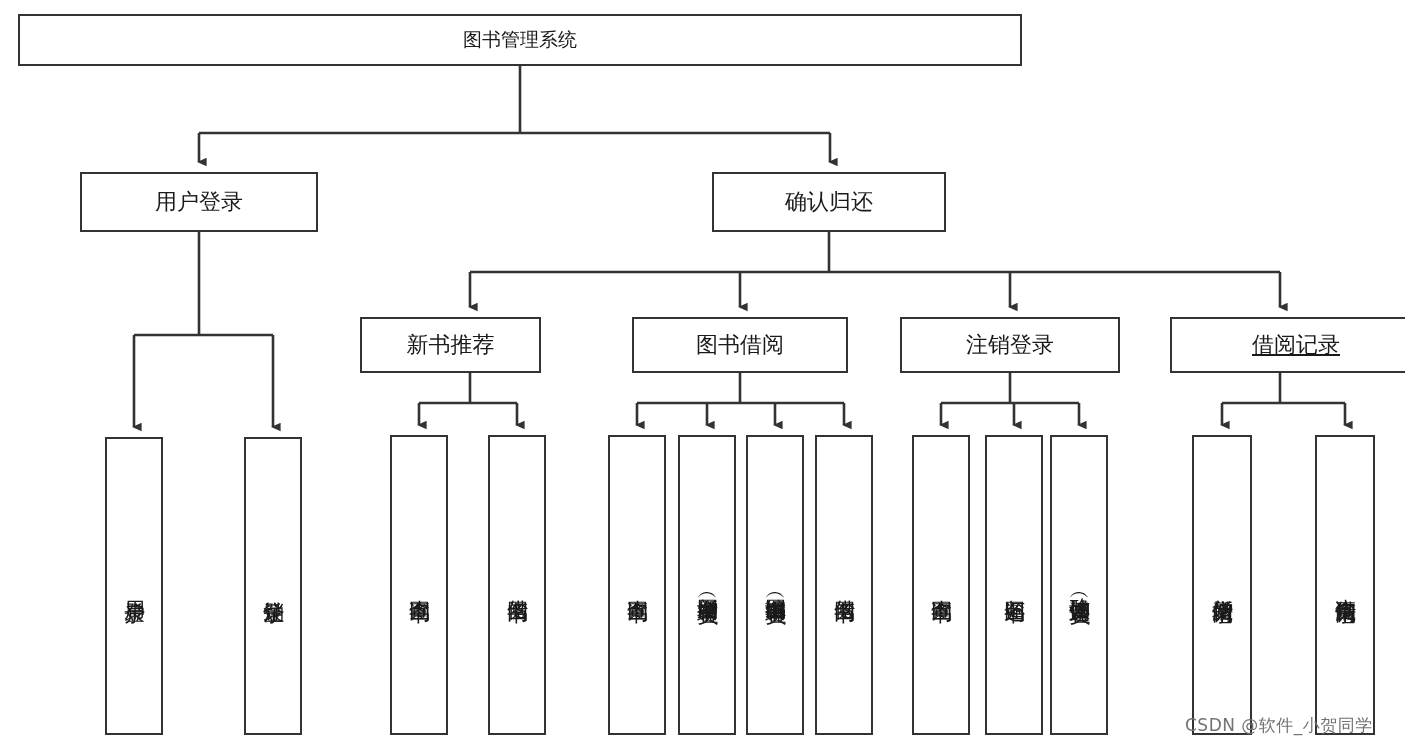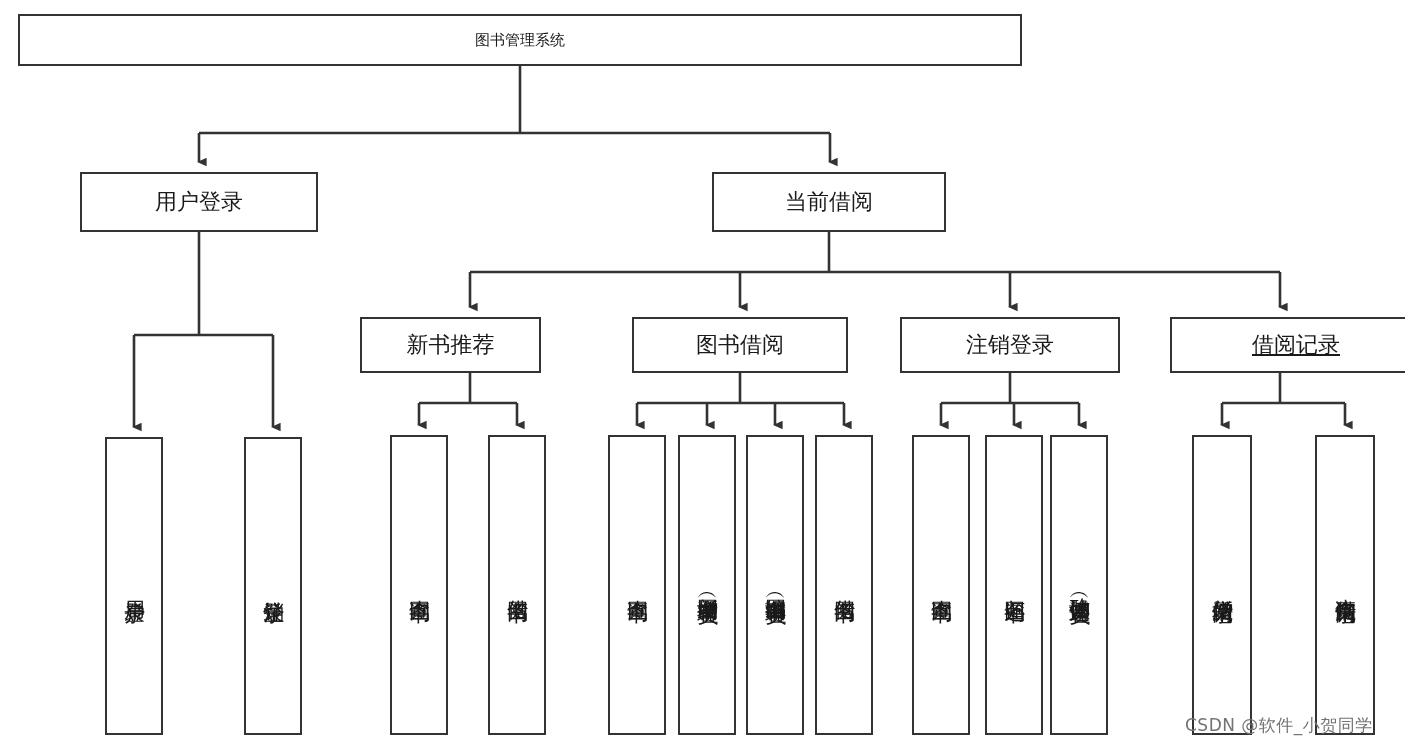--- a/index.html
+++ b/index.html
@@ -34,21 +34,21 @@
     align-items: center;
     justify-content: center;
     color: #1a1a1a;
     line-height: 1.22;
     text-align: center;
   }
   .node.horiz {
     font-size: 22px;
   }
   .node.root {
-    font-size: 15px;
+    font-size: 19px;
   }
   .node.vert {
     writing-mode: vertical-rl;
     text-orientation: upright;
     font-size: 21px;
     letter-spacing: 1px;
     padding: 4px 0;
   }
   .node.vert .label {
     writing-mode: vertical-rl;
@@ -126,21 +126,21 @@
 
   <div class="node root horiz" style="left:18px; top:14px; width:1004px; height:52px;">
     <span class="label">图书管理系统</span>
   </div>
 
   <div class="node horiz" style="left:80px; top:172px; width:238px; height:60px;">
     <span class="label">用户登录</span>
   </div>
 
   <div class="node horiz" style="left:712px; top:172px; width:234px; height:60px;">
-    <span class="label">当前借阅</span>
+    <span class="label">确认归还</span>
   </div>
 
   <div class="node horiz" style="left:360px; top:317px; width:181px; height:56px;">
     <span class="label">新书推荐</span>
   </div>
 
   <div class="node horiz" style="left:632px; top:317px; width:216px; height:56px;">
     <span class="label">图书借阅</span>
   </div>
 

